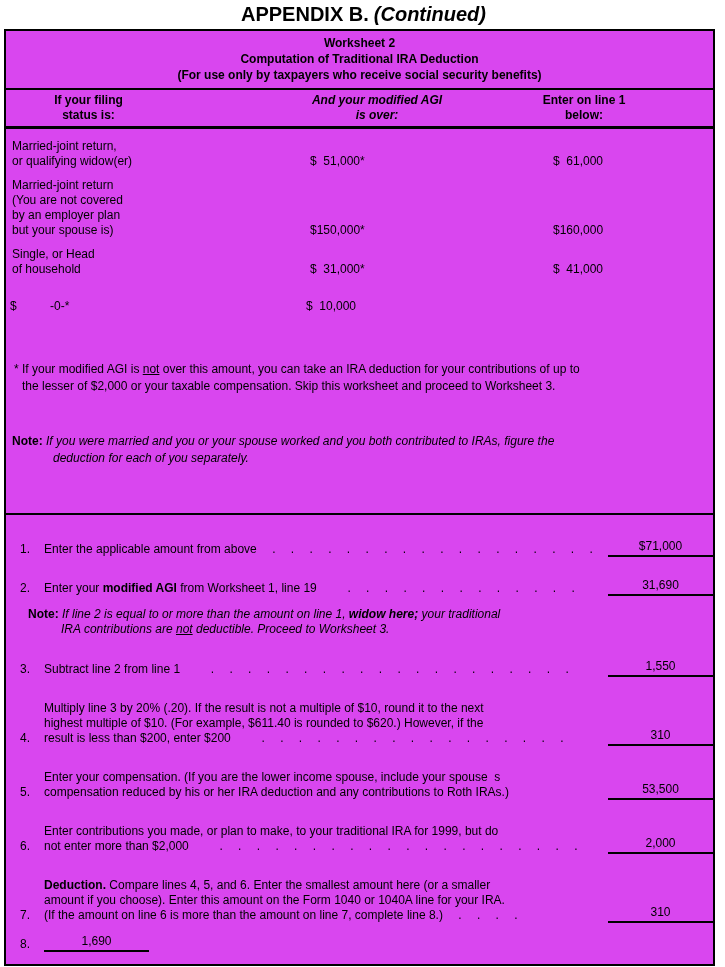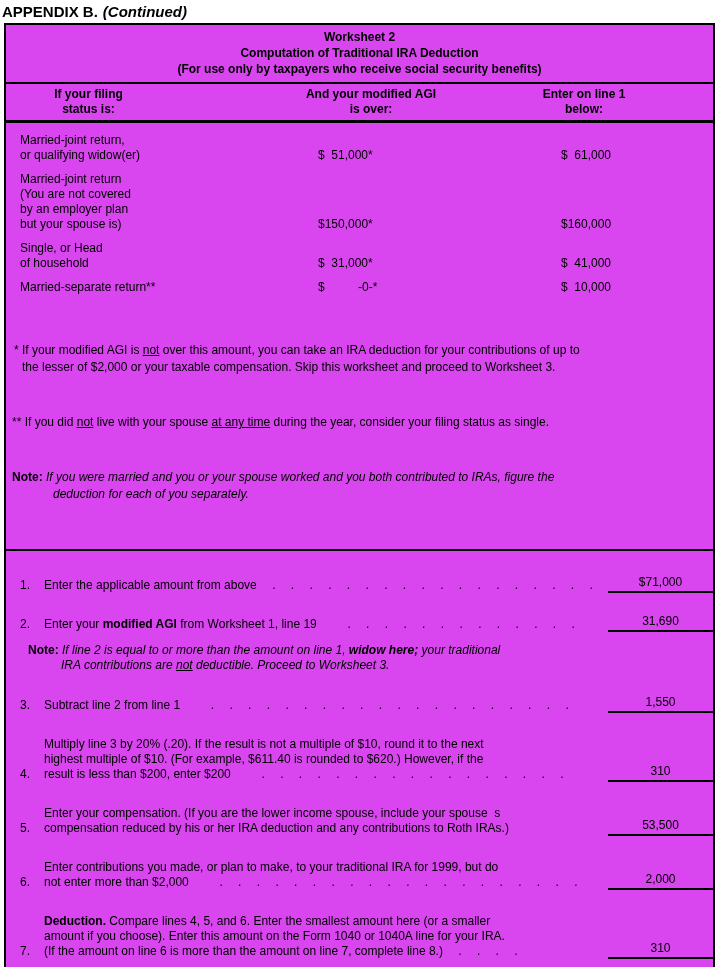--- a/index.html
+++ b/index.html
@@ -6,53 +6,53 @@
   body{
     width:725px;height:967px;
     font-family:"Liberation Sans","DejaVu Sans",sans-serif;
     font-size:12px;color:#000;
     -webkit-font-smoothing:none;
   }
   .b{font-weight:bold;}
   .i{font-style:italic;}
   .u{text-decoration:underline;}
 
-  .heading{margin:3px 0 3px 2px;font-size:15px;font-weight:bold;}
+  .heading{margin:3px 0 3px 2px;font-size:20px;font-weight:bold;text-align:center;}
   .heading .cont{font-style:italic;margin-left:5px;}
 
   .sheet{
     margin-left:4px;width:711px;box-sizing:border-box;
     border:2px solid #000;background:#d946ef;
   }
 
   
   .title-block{
     text-align:center;font-weight:bold;line-height:16px;
     white-space:pre-line;padding:4px 0 5px;
   }
 
   
   .header-row{
     position:relative;height:36px;font-weight:bold;line-height:15px;
     border-top:2px solid #000;border-bottom:3px solid #000;
   }
   .hcell{position:absolute;top:3px;text-align:center;white-space:pre-line;}
   .hc1{left:0;width:165px;}
-  .hc2{left:170px;width:390px;}
+  .hc2{left:176px;width:390px;font-style:italic;}
   .hc3{left:420px;width:316px;}
 
   
-  .tbody{padding:10px 8px 2px;}
+  .tbody{padding:10px 0 2px;}
   .trow{
     display:grid;grid-template-columns:300px 247px 1fr;
     align-items:end;margin-bottom:9px;line-height:15px;
   }
   .status-cell{padding-left:6px;white-space:pre-line;}
   .agi-cell,.enter-cell{white-space:pre;}
-  .agi-cell{padding-left:4px;}
+  .agi-cell{padding-left:4px;margin-top:13px;}
 
   
   .fnotes{padding:2px 6px 12px 6px;line-height:17px;white-space:pre-wrap;}
   .fn{margin-bottom:4px;}
   .fn1{margin-left:2px;padding-left:8px;text-indent:-8px;}
   .fn2{padding-left:12px;text-indent:-12px;}
   .note1{padding-left:41px;text-indent:-41px;margin-bottom:0;}
 
   
   .lines{border-top:2px solid #000;padding:14px 0 12px 8px;}
@@ -106,30 +106,28 @@
       <div class="agi-cell">$150,000*</div>
       <div class="enter-cell">$160,000</div>
     </div>
     <div class="trow">
       <div class="status-cell">Single, or Head
 of household</div>
       <div class="agi-cell">$  31,000*</div>
       <div class="enter-cell">$  41,000</div>
     </div>
     <div class="trow">
-      <div class="status-cell">Married-separate return**</div>
       <div class="agi-cell">$          -0-*</div>
       <div class="enter-cell">$  10,000</div>
     </div>
   </div>
 
   <div class="fnotes">
     <div class="fn fn1"><span>* If your modified AGI is </span><span class="u">not</span><span> over this amount, you can take an IRA deduction for your contributions of up to
 the lesser of $2,000 or your taxable compensation. Skip this worksheet and proceed to Worksheet 3.</span></div>
-    <div class="fn fn2"><span>** If you did </span><span class="u">not</span><span> live with your spouse </span><span class="u">at any time</span><span> during the year, consider your filing status as single.</span></div>
     <div class="fn note1"><span class="b">Note:</span><span> </span><span class="i">If you were married and you or your spouse worked and you both contributed to IRAs, figure the
 deduction for each of you separately.</span></div>
   </div>
 
   <div class="lines">
 
     <div class="lrow">
       <div class="lnum">1.</div>
       <div class="ltext"><span><span>Enter the applicable amount from above</span></span><span class="leader"> . . . . . . . . . . . . . . . . . .</span></div>
       <div class="lval">$71,000</div>

